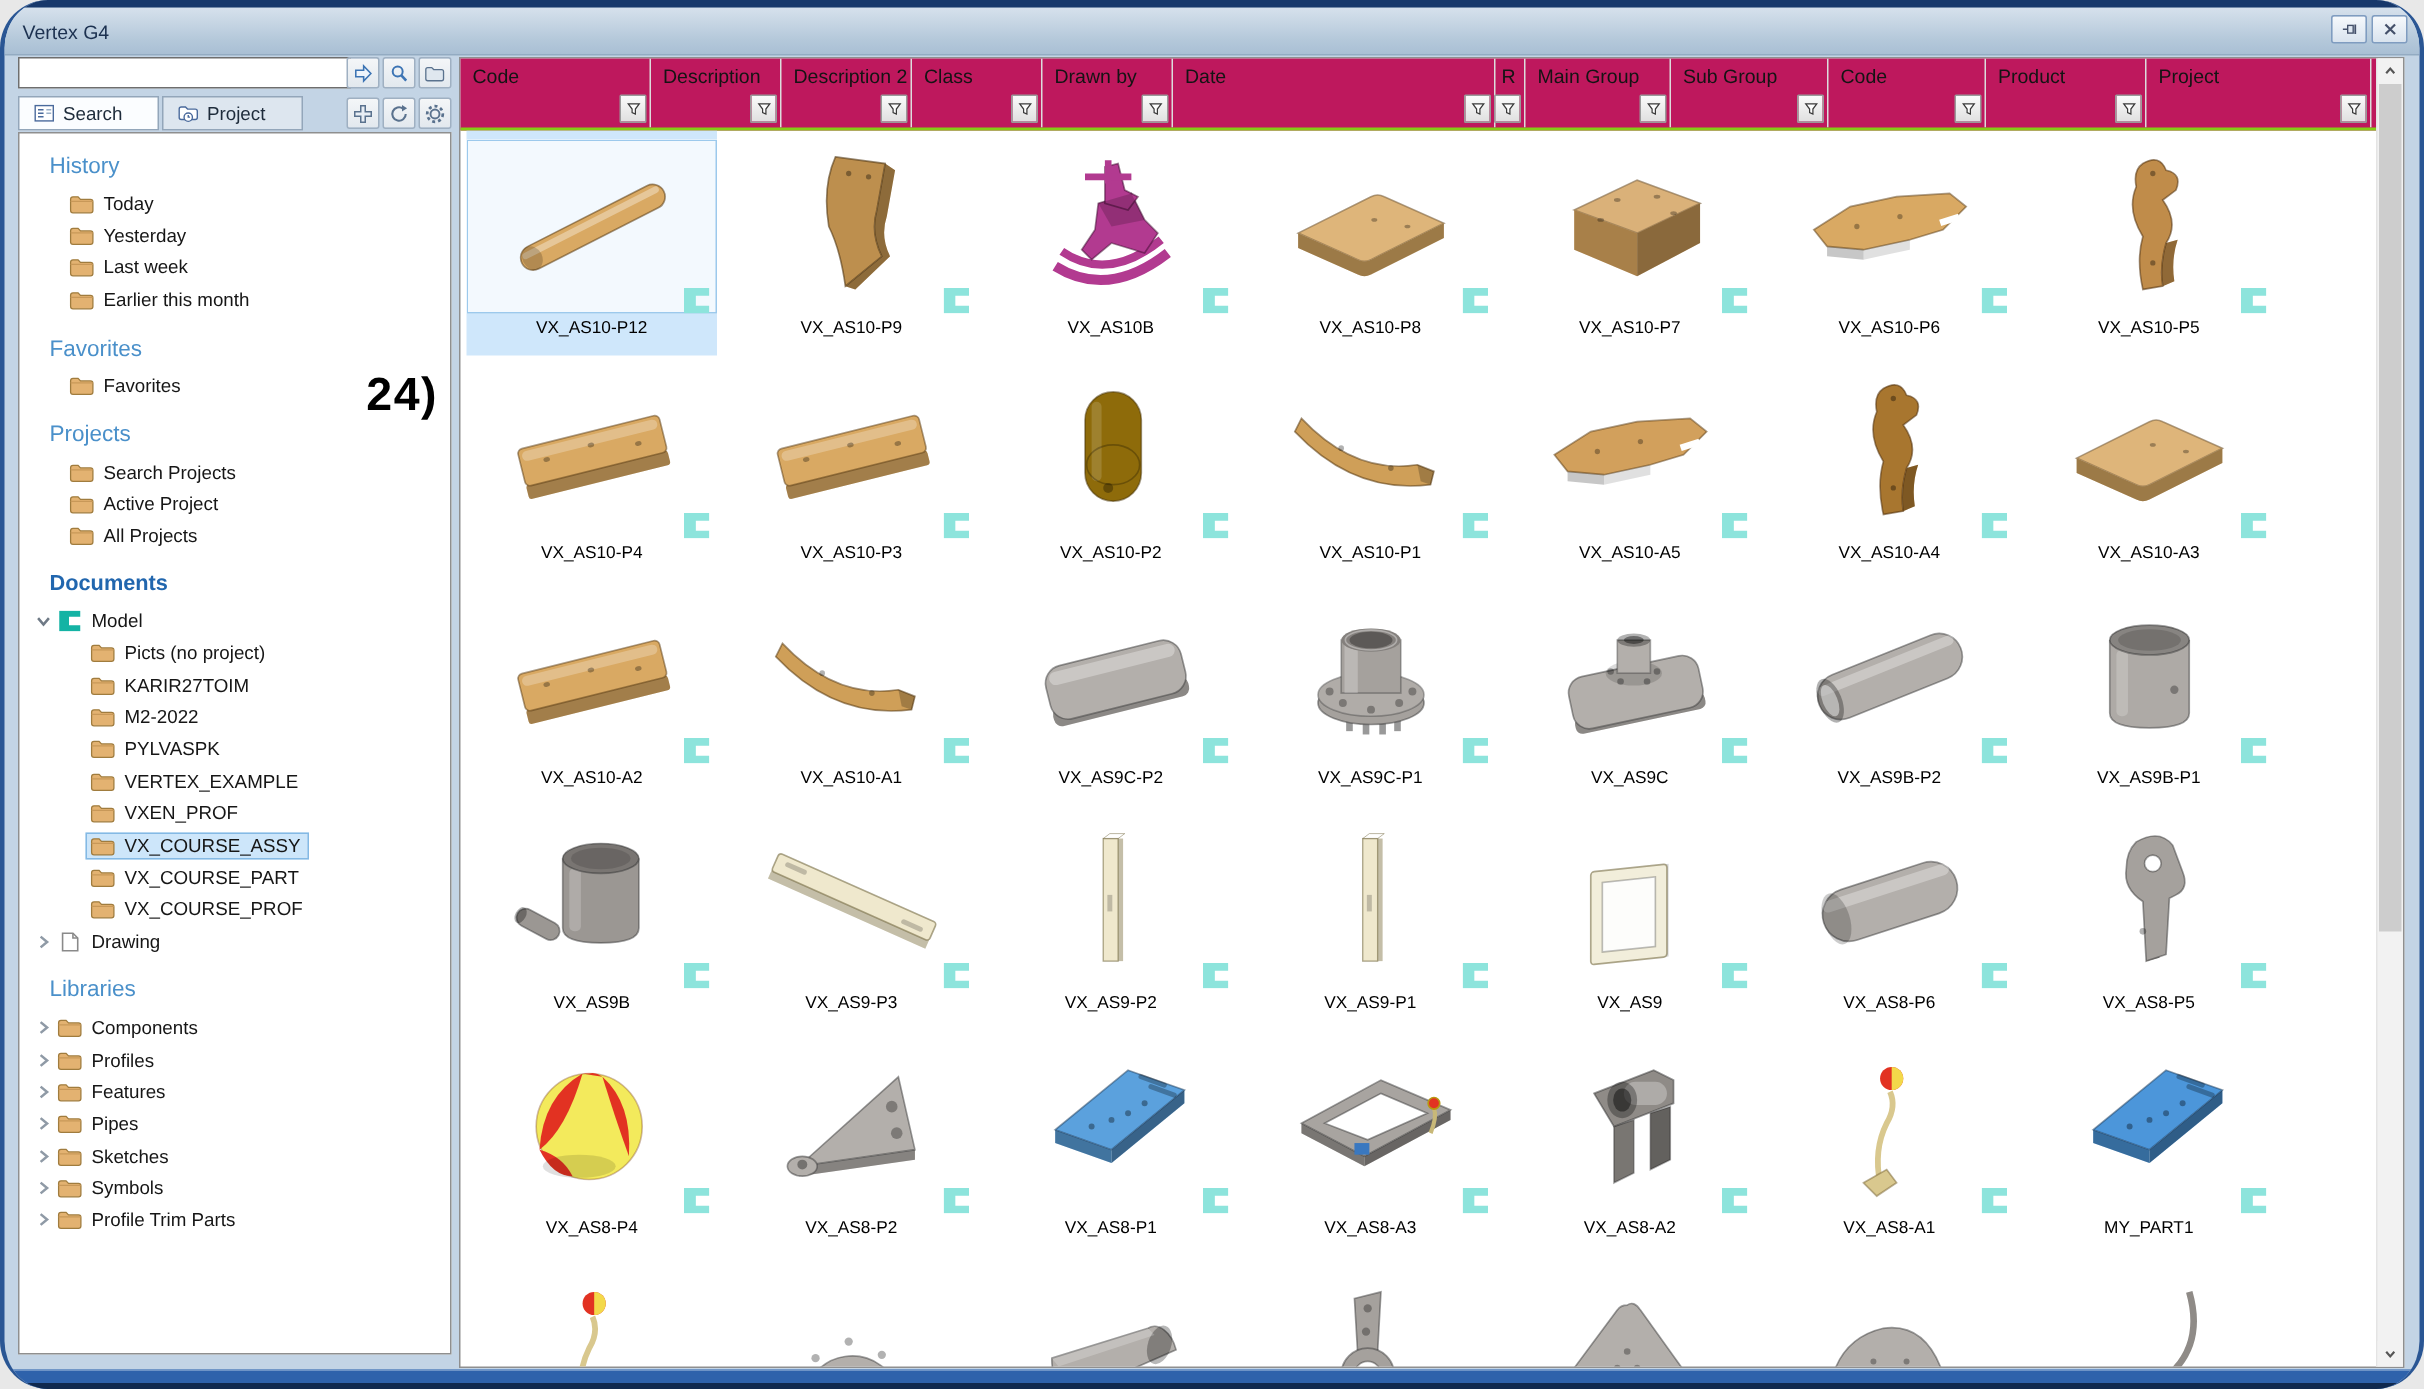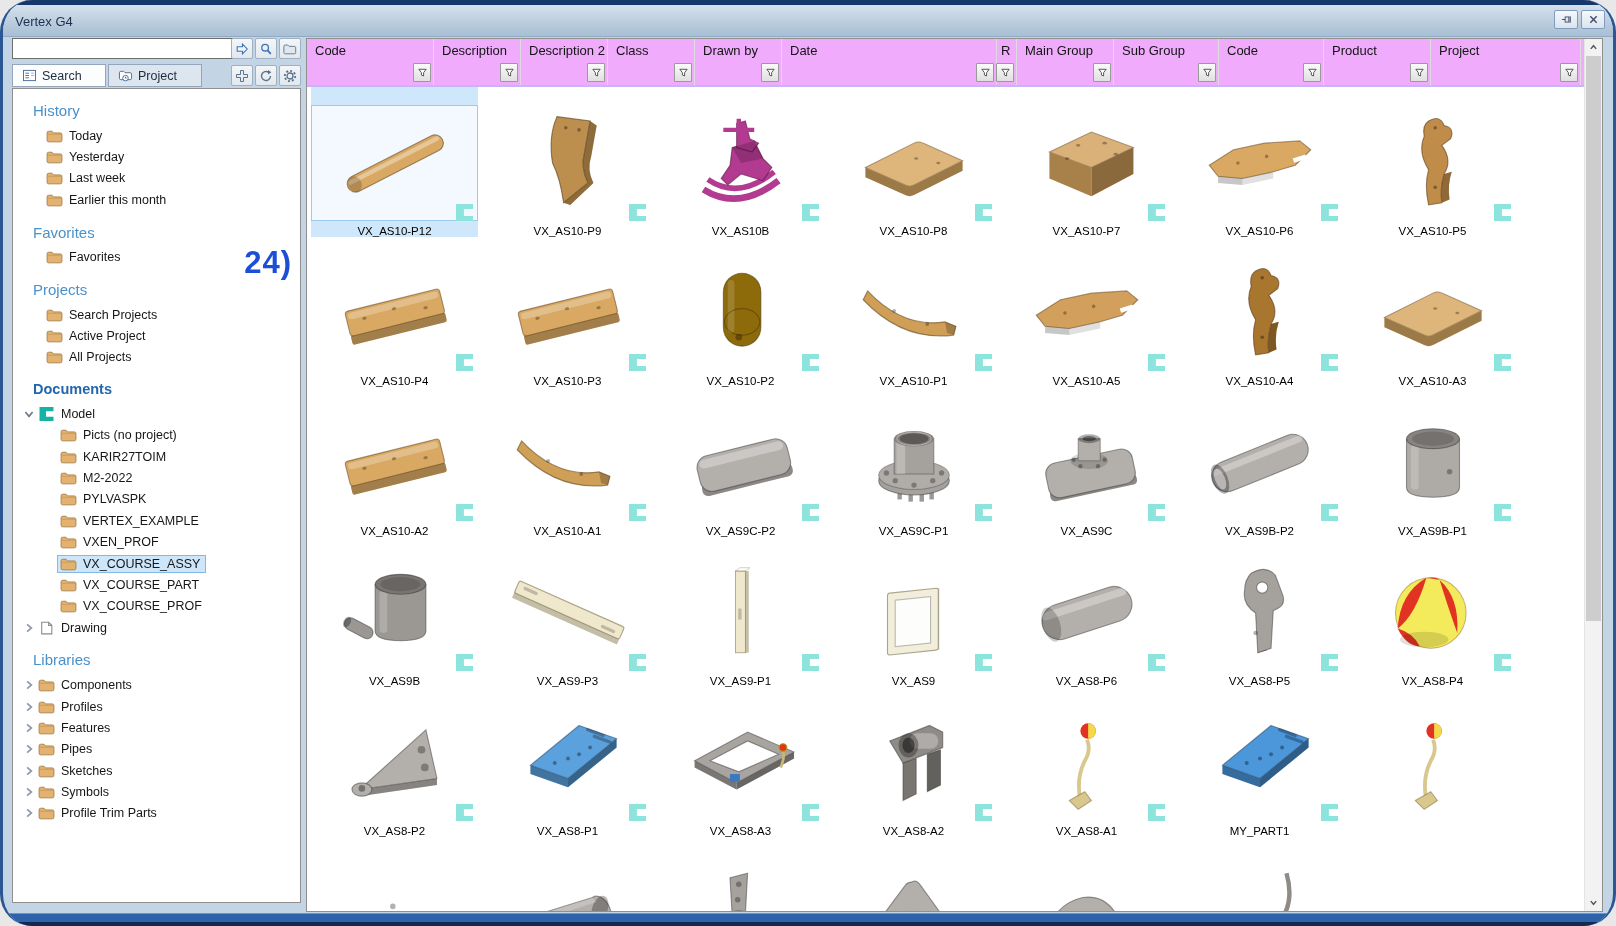--- a/index.html
+++ b/index.html
@@ -34,35 +34,35 @@
     border:1px solid #8f8f8f;overflow:hidden}
   .sectitle{font-size:15px;color:#4a90ca;margin:13px 0 6px 20px}
   .sec-documents .sectitle{color:#2166ae;font-weight:bold;font-size:14.5px}
   .node{height:21.4px;display:flex;align-items:center;font-size:12.5px;color:#161616;cursor:pointer}
   .chev{width:12px;height:12px;margin-left:10px;flex:0 0 auto}
   .nsel{display:flex;align-items:center;padding:1px 5px 1px 2px;border:1px solid transparent;white-space:nowrap}
   .node.sel .nsel{background:#cde6fa;border-color:#84b9e4}
   .nicon{width:17px;height:14px;margin-right:6px;flex:0 0 auto}
   .sec-plain .nsel{margin-left:30px}
   .node.ind1 .nsel{margin-left:44px}
-  .ann24{position:absolute;top:156px;right:8px;font-size:31px;font-weight:bold;color:#1d4ed8;letter-spacing:1px}
+  .ann24{position:absolute;top:156px;right:8px;font-size:31px;font-weight:bold;color:#000000;letter-spacing:1px}
 
   
   .main{position:absolute;left:303px;top:38px;right:10px;bottom:14px;background:#fff;border:1px solid #8f8f8f}
-  .hdr{position:absolute;left:0;right:17px;top:0;height:46px;border-bottom:2px solid #c4b5fd;display:flex;background:#f0abfc;overflow:hidden}
+  .hdr{position:absolute;left:0;right:17px;top:0;height:46px;border-bottom:2px solid #84cc16;display:flex;background:#be185d;overflow:hidden}
   .hcol{position:relative;border-right:1px solid #dcdcdc;box-sizing:border-box;flex:0 0 auto;cursor:pointer}
   .hlab{font-size:13px;color:#141414;margin:4px 0 0 8px;white-space:nowrap;overflow:hidden}
   .hcol.narrow .hlab{margin-left:4px}
   .fbtn{position:absolute;right:2px;bottom:3px;width:18px;height:19px;background:linear-gradient(#fafafa,#e0e0e0);
     border:1px solid #9a9a9a;border-radius:1px;display:flex;align-items:center;justify-content:center;padding:0;cursor:pointer}
   .fbtn svg{width:11px;height:11px}
   .hfill{flex:1}
   .grid{position:absolute;left:0;top:48px;right:17px;bottom:0;overflow:hidden;padding-left:4px}
   .cells{display:grid;grid-template-columns:repeat(7,173px);grid-auto-rows:150px}
-  .cell{width:167px;padding-top:18px;position:relative;cursor:pointer;box-sizing:border-box}
+  .cell{width:167px;padding-top:6px;position:relative;cursor:pointer;box-sizing:border-box}
   .thumb{height:116px;position:relative;display:flex;align-items:center;justify-content:center}
   .part{width:152px;height:106px}
   .vxlogo{position:absolute;right:5px;bottom:0;width:17px;height:17px;color:#8de4dc}
   .vxlogo svg,.nicon svg{width:100%;height:100%}
   .plabel{text-align:center;font-size:11.5px;margin-top:4px;color:#000;white-space:nowrap}
   .cell.sel{background:#cfe7fb}
   .cell.sel .thumb{background:#f3f9fe;box-shadow:0 0 0 1px #9cc9ec inset}
 
   
   .vscroll{position:absolute;top:0;bottom:0;right:0;width:17px;background:#f2f2f2;border-left:1px solid #e4e4e4}
@@ -1133,20 +1133,31 @@
   </div>
           <div class="cell">
     <div class="thumb">
       <svg class="part" viewBox="0 0 120 96" style="color: rgb(239, 232, 205);">
                 <use href="#sym-bar" xlink:href="#sym-bar"></use>
               </svg>
       <span class="vxlogo" style="color: rgb(141, 228, 220);"><svg viewBox="0 0 14 14">
                   <use href="#ic-model"></use>
                 </svg></span>
     </div>
+    <div class="plabel">VX_AS9-P2</div>
+  </div>
+          <div class="cell">
+    <div class="thumb">
+      <svg class="part" viewBox="0 0 120 96" style="color: rgb(239, 232, 205);">
+                <use href="#sym-bar" xlink:href="#sym-bar"></use>
+              </svg>
+      <span class="vxlogo" style="color: rgb(141, 228, 220);"><svg viewBox="0 0 14 14">
+                  <use href="#ic-model"></use>
+                </svg></span>
+    </div>
     <div class="plabel">VX_AS9-P1</div>
   </div>
           <div class="cell">
     <div class="thumb">
       <svg class="part" viewBox="0 0 120 96" style="color: rgb(242, 238, 219);">
                 <use href="#sym-frame" xlink:href="#sym-frame"></use>
               </svg>
       <span class="vxlogo" style="color: rgb(141, 228, 220);"><svg viewBox="0 0 14 14">
                   <use href="#ic-model"></use>
                 </svg></span>

